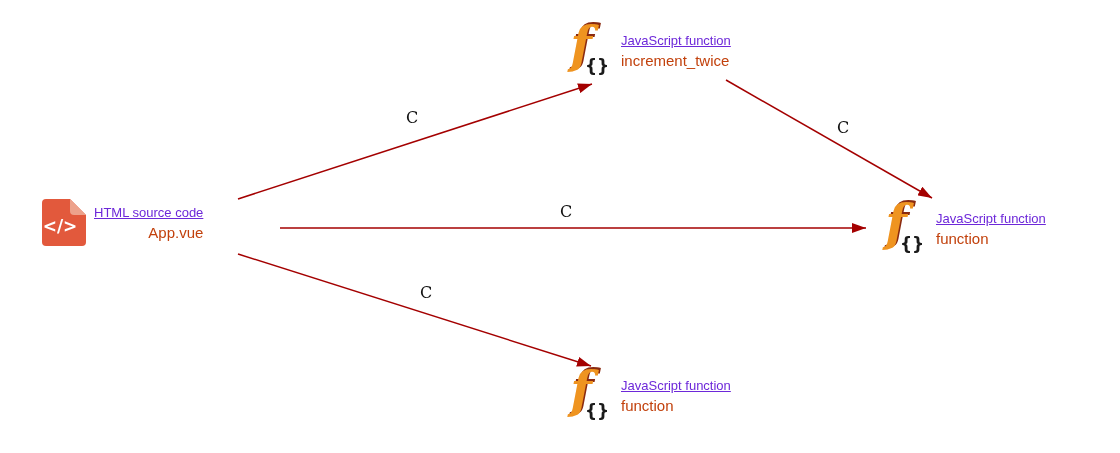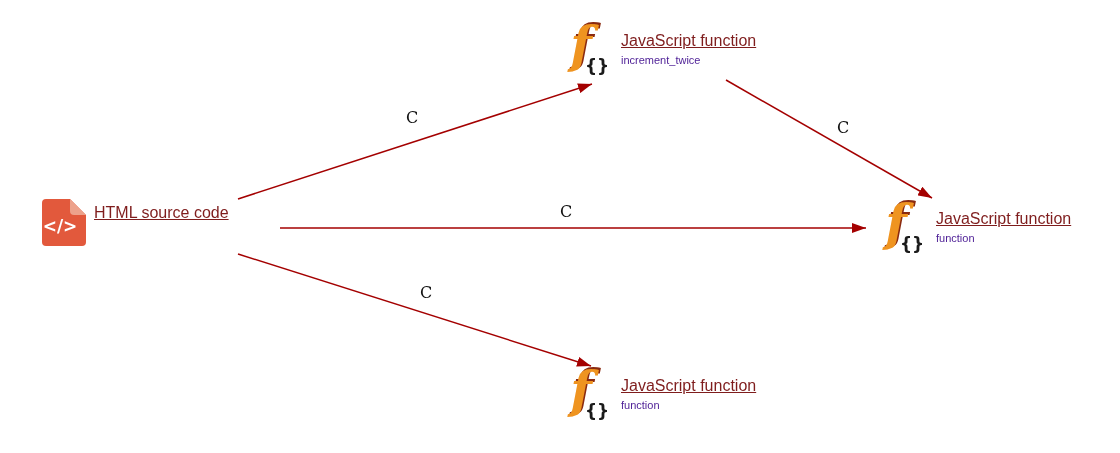--- a/index.html
+++ b/index.html
@@ -32,30 +32,30 @@
     position: absolute;
     display: flex;
     align-items: flex-start;
     cursor: pointer;
   }
   .node .labels {
     display: flex;
     flex-direction: column;
   }
   .node-title {
-    font-size: 16px;
+    font-size: 13px;
     line-height: 21px;
-    color: #7f1d1d;
+    color: #6d28d9;
     text-decoration: underline;
     white-space: nowrap;
   }
   .node-subtitle {
-    font-size: 11px;
+    font-size: 15px;
     line-height: 19px;
-    color: #4c1d95;
+    color: #c2410c;
     white-space: nowrap;
   }
   .html-labels { margin-left: 6px; margin-top: 5px; text-align: right; }
   .js-labels   { margin-left: 14px; margin-top: 8px; }
   .hidden-defs { position: absolute; width: 0; height: 0; overflow: hidden; }
 </style>
 </head>
 <body>
 
 <svg class="hidden-defs" aria-hidden="true">
@@ -86,20 +86,21 @@
   <span class="edge-label" style="left:837px; top:120px;">C</span>
 
   <div class="node" style="left:37px; top:197px;">
     <svg width="51" height="51" viewBox="0 0 51 51">
       <path d="M9 2 h24 l16 16 v27 a4 4 0 0 1 -4 4 h-36 a4 4 0 0 1 -4 -4 v-39 a4 4 0 0 1 4 -4 z" fill="#e2593c"></path>
       <path d="M33 2 l16 16 h-12 a4 4 0 0 1 -4 -4 z" fill="#eda28b"></path>
       <text x="23" y="35" text-anchor="middle" font-family="DejaVu Sans, sans-serif" font-weight="bold" font-size="17" fill="#ffffff">&lt;/&gt;</text>
     </svg>
     <div class="labels html-labels">
       <span class="node-title">HTML source code</span>
+      <span class="node-subtitle">App.vue</span>
     </div>
   </div>
 
   <div class="node" style="left:557px; top:22px;">
     <svg width="50" height="53">
       <use href="#js-icon" width="50" height="53"></use>
     </svg>
     <div class="labels js-labels">
       <span class="node-title">JavaScript function</span>
       <span class="node-subtitle">increment_twice</span>

